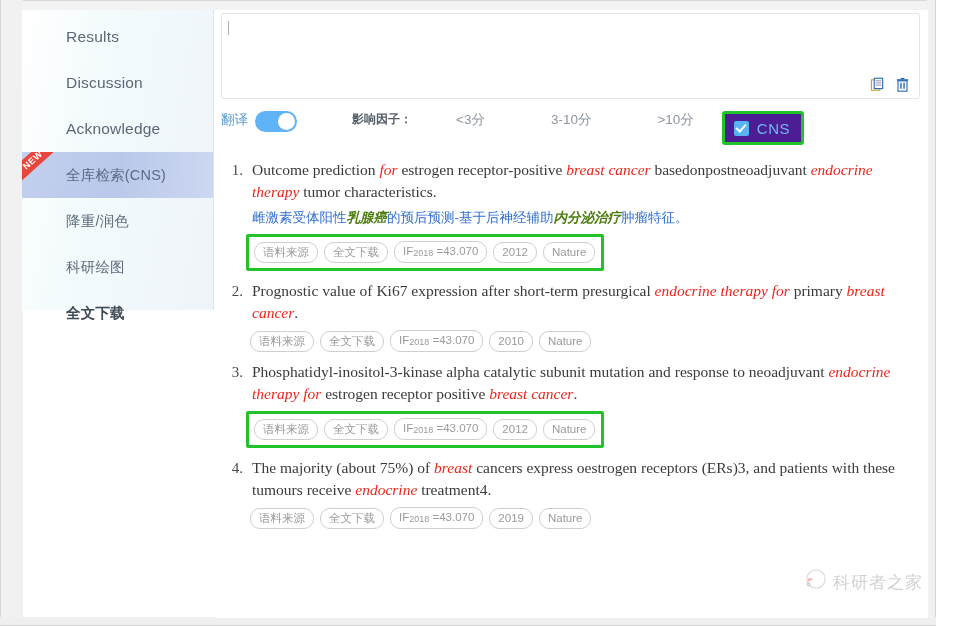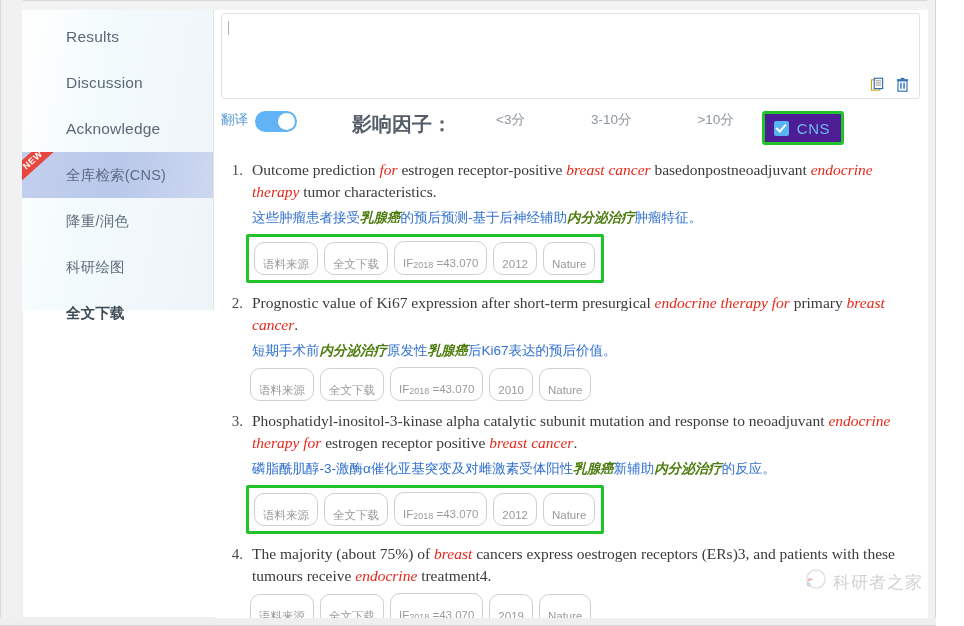--- a/index.html
+++ b/index.html
@@ -168,21 +168,21 @@
   .toggle .knob {
     position: absolute;
     right: 2px;
     top: 2px;
     width: 17px;
     height: 17px;
     border-radius: 50%;
     background: #ffffff;
   }
   .if-label {
-    font-size: 20px;
+    font-size: 12px;
     color: #555e68;
     font-weight: bold;
     margin-left: 55px;
   }
   .filter-btn {
     font-size: 13.5px;
     color: #8e96a0;
     cursor: pointer;
     white-space: nowrap;
   }
@@ -282,21 +282,21 @@
   .tags.boxed {
     border: 3px solid #22c32a;
     border-radius: 2px;
     padding: 4px 6px 5px 5px;
     display: inline-flex;
     margin-left: 25px;
   }
   .tag {
     border: 1px solid #cfcfcf;
     border-radius: 10px;
-    padding: 14px 8px 3px;
+    padding: 2px 8px 3px;
     font-size: 11.5px;
     color: #9a9a9a;
     white-space: nowrap;
     line-height: 14px;
     cursor: pointer;
     background: #ffffff;
   }
   .tag sub {
     font-size: 9px;
     vertical-align: baseline;
@@ -387,45 +387,44 @@
       <div class="cns-wrap">
         <span class="cbox"></span>
         <span class="cns-text">CNS</span>
       </div>
     </div>
 
     <div class="results" id="results">
         <div class="result"><div class="res-head">
             <span class="res-num">1.</span>
             <div class="res-title"><span>Outcome prediction </span><span class="hl">for</span><span> estrogen receptor-positive </span><span class="hl">breast cancer</span><span> basedonpostneoadjuvant </span><span class="hl">endocrine therapy</span><span> tumor characteristics.</span></div>
-          </div><div class="res-cn"><span>这些肿瘤患者接受</span><span class="hl">乳腺癌</span><span>的预后预测-基于后神经辅助</span><span class="hl">内分泌治疗</span><span>肿瘤特征。</span></div><div class="tags boxed">
+          </div><div class="res-cn"><span>雌激素受体阳性</span><span class="hl">乳腺癌</span><span>的预后预测-基于后神经辅助</span><span class="hl">内分泌治疗</span><span>肿瘤特征。</span></div><div class="tags boxed">
             <span class="tag">语料来源</span>
             <span class="tag">全文下载</span>
             <span class="tag">IF<sub>2018</sub> =43.070</span>
             <span class="tag">2012</span>
             <span class="tag">Nature</span>
           </div></div>
         <div class="result">
           <div class="res-head">
             <span class="res-num">2.</span>
             <div class="res-title"><span>Prognostic value of Ki67 expression after short-term presurgical </span><span class="hl">endocrine therapy for</span><span> primary </span><span class="hl">breast cancer</span><span>.</span></div>
           </div>
-          <div class="res-cn"><span>短期手术前</span><span class="hl">内分泌治疗</span><span>原发性</span><span class="hl">乳腺癌</span><span>后Ki67表达的预后价值。</span></div>
           <div class="tags">
             <span class="tag">语料来源</span>
             <span class="tag">全文下载</span>
             <span class="tag">IF<sub>2018</sub> =43.070</span>
             <span class="tag">2010</span>
             <span class="tag">Nature</span>
           </div>
         </div>
         <div class="result"><div class="res-head">
             <span class="res-num">3.</span>
             <div class="res-title"><span>Phosphatidyl-inositol-3-kinase alpha catalytic subunit mutation and response to neoadjuvant </span><span class="hl">endocrine therapy for</span><span> estrogen receptor positive </span><span class="hl">breast cancer</span><span>.</span></div>
-          </div><div class="res-cn"><span>磷脂酰肌醇-3-激酶α催化亚基突变及对雌激素受体阳性</span><span class="hl">乳腺癌</span><span>新辅助</span><span class="hl">内分泌治疗</span><span>的反应。</span></div><div class="tags boxed">
+          </div><div class="tags boxed">
             <span class="tag">语料来源</span>
             <span class="tag">全文下载</span>
             <span class="tag">IF<sub>2018</sub> =43.070</span>
             <span class="tag">2012</span>
             <span class="tag">Nature</span>
           </div></div>
         <div class="result">
           <div class="res-head">
             <span class="res-num">4.</span>
             <div class="res-title"><span>The majority (about 75%) of </span><span class="hl">breast</span><span> cancers express oestrogen receptors (ERs)3, and patients with these tumours receive </span><span class="hl">endocrine</span><span> treatment4.</span></div>

